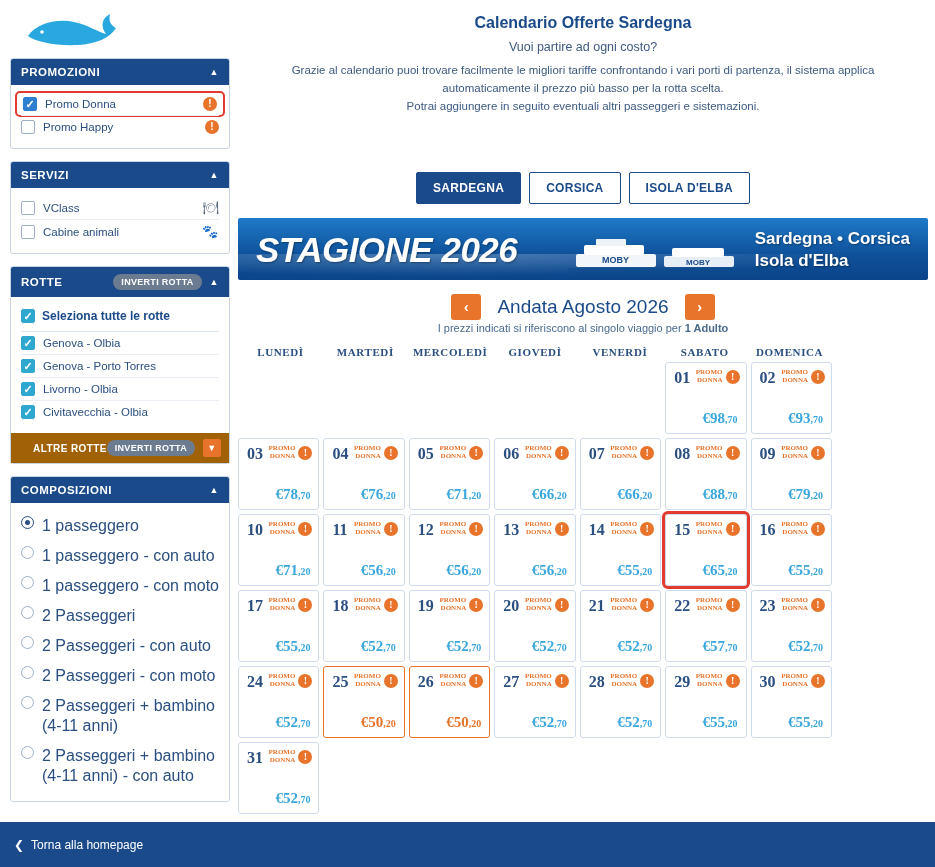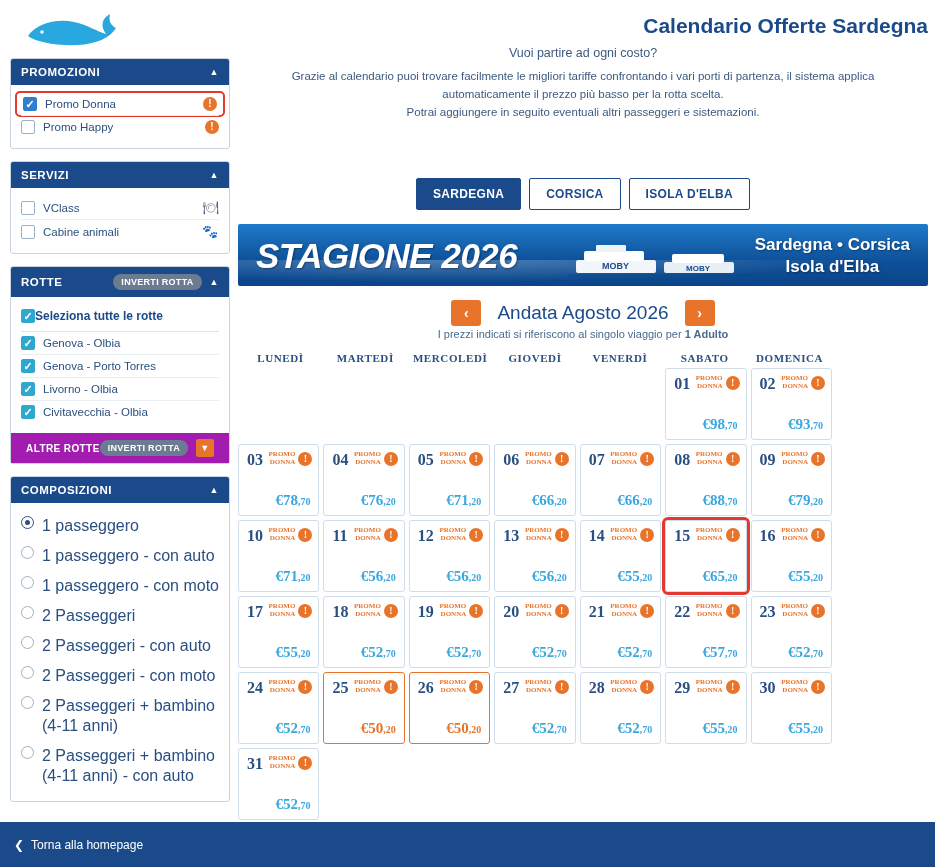--- a/index.html
+++ b/index.html
@@ -53,57 +53,57 @@
     outline:2px solid #e23a2e; border-radius:3px; padding:4px 6px; margin:0 -4px;
   }
 
   .icon-gray { color:#56677d; font-size:13px; }
 
   
   .invert-btn {
     background:#6b7c90; color:#fff; font-size:9px; font-weight:bold; padding:3px 8px;
     border-radius:8px; letter-spacing:.3px;
   }
-  .sel-all { display:flex; gap:0; padding:4px 0 8px 0; border-bottom:1px solid #dce4ee; }
+  .sel-all { display:flex; gap:7px; padding:4px 0 8px 0; border-bottom:1px solid #dce4ee; }
   .sel-all .row-label { font-weight:bold; color:#1b4a8a; font-size:12px; }
   .altre {
-    background:#a21caf; color:#fff; font-size:10px; font-weight:bold; letter-spacing:.4px;
-    padding:6px 8px; display:flex; align-items:center; justify-content:center;
+    background:#a16207; color:#fff; font-size:10px; font-weight:bold; letter-spacing:.4px;
+    padding:6px 8px; display:flex; align-items:center; justify-content:flex-end;
   }
   .altre .invert-btn { background:#6b7c90; }
   .altre .caret-box { background:#e8742c; color:#fff; width:18px; height:18px; display:inline-flex; align-items:center; justify-content:center; font-size:9px; border-radius:2px; }
 
   
   .radio { width:13px; height:13px; border-radius:50%; border:1px solid #9bb0c8; background:#fff; flex:0 0 auto; position:relative; }
   .radio.sel { border-color:#2a4f80; }
   .radio.sel::after { content:""; position:absolute; left:3px; top:3px; width:5px; height:5px; border-radius:50%; background:#2a4f80; }
   .rrow { display:flex; align-items:flex-start; gap:8px; padding:5px 0; }
   .rrow .row-label { font-size:16px; line-height:1.25; }
 
   
-  .title { text-align:right; font-size:21px; font-weight:bold; color:#1b4a8a; padding:14px 0 8px; }
+  .title { text-align:center; font-size:16px; font-weight:bold; color:#1b4a8a; padding:14px 0 8px; }
   .subtitle { text-align:center; font-size:12.5px; color:#3c5a80; padding-bottom:8px; }
   .desc { text-align:center; font-size:11.5px; color:#3c5a80; line-height:1.55; padding:0 12px; }
 
   .tabs { display:flex; justify-content:center; gap:8px; padding:14px 0 10px; }
   .tab { border:1px solid #1b4a8a; color:#1b4a8a; background:#fff; font-size:12px; font-weight:bold;
          padding:8px 16px; border-radius:2px; letter-spacing:.3px;margin-top:43px; }
   .tab.active { background:#1b4a8a; color:#fff; }
 
   
   .banner {
     position:relative; height:62px; margin:4px 0 10px; border-radius:2px; overflow:hidden;
     background:linear-gradient(180deg,#1c6fc0 0%, #0d4e96 55%, #0a4governance 100%);
   }
   .banner-bg { position:absolute; inset:0; background:linear-gradient(180deg,#1f7ac9 0%,#0e5099 60%,#0b4489 100%); }
   .banner-wave { position:absolute; left:0; bottom:0; width:100%; height:26px;
       background:radial-gradient(ellipse at 30% 0%, rgba(255,255,255,.25), rgba(255,255,255,0) 60%); }
   .banner-left { position:absolute; left:18px; top:12px; color:#fff; font-size:35px; font-weight:bold;
       font-style:italic; letter-spacing:-.5px; text-shadow:1px 1px 2px rgba(0,0,0,.35); }
-  .banner-right { position:absolute; right:18px; top:10px; color:#fff; text-align:center;
+  .banner-right { position:absolute; right:18px; top:10px; color:#fff; text-align:left;
       font-size:17px; font-weight:bold; line-height:1.25; text-shadow:1px 1px 2px rgba(0,0,0,.35); }
   .ship { position:absolute; left:330px; top:14px; }
 
   
   .monthbar { display:flex; align-items:center; justify-content:center; gap:16px; padding:4px 0 2px; }
   .navbtn { width:30px; height:26px; background:#e8742c; color:#fff; border-radius:3px;
             display:flex; align-items:center; justify-content:center; font-size:14px; font-weight:bold; }
   .month { font-size:19px; font-weight:normal; color:#1b4a8a; }
   .monthnote { text-align:center; font-size:11px; color:#4a6casing; color:#4a6b90; padding-bottom:6px; }
 

